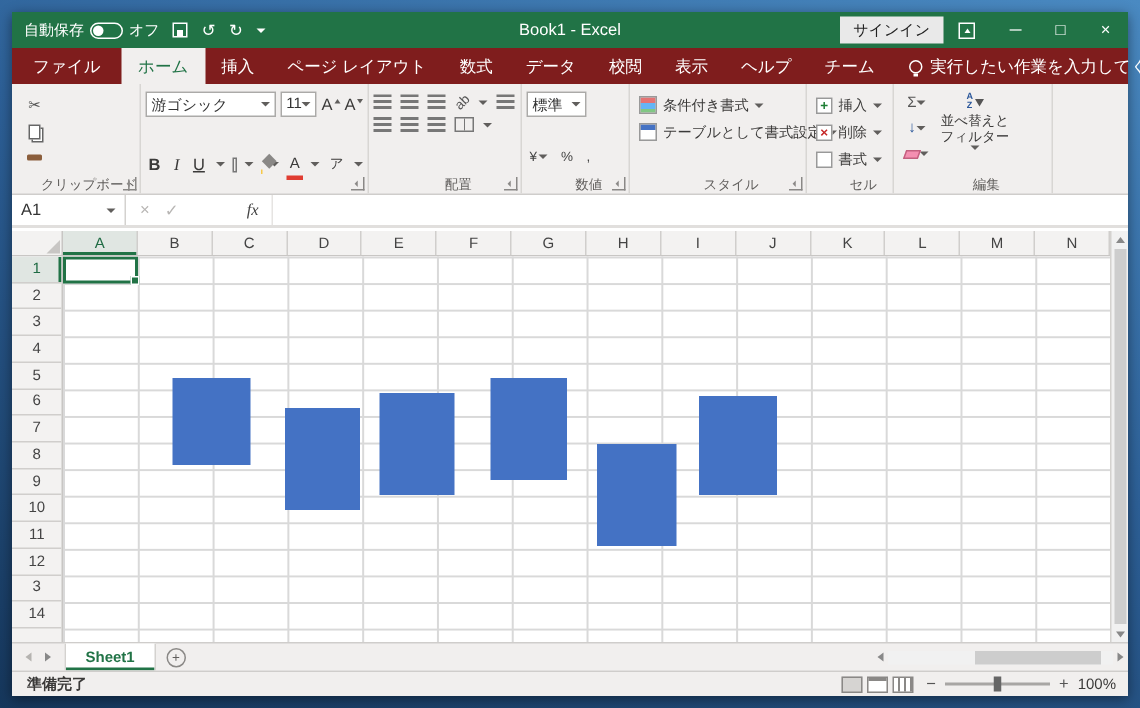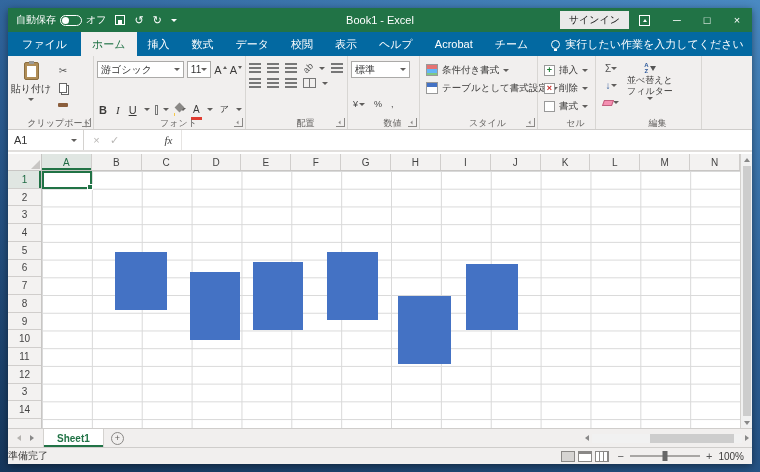--- a/index.html
+++ b/index.html
@@ -23,21 +23,21 @@
   .save-ic{width:10px;height:10px;border:1px solid #fff;position:relative;display:inline-block;}
   .save-ic::after{content:'';position:absolute;left:2px;bottom:0;width:4px;height:4px;background:#fff;}
   .tb-title{position:absolute;left:50%;transform:translateX(-50%);font-size:11px;white-space:nowrap;}
   .tb-right{margin-left:auto;display:flex;align-items:center;height:100%;}
   .signin{background:#e9e9e9;color:#222;font-size:10px;padding:2px 9px;margin-right:10px;}
   .ropts{width:11px;height:11px;border:1px solid #fff;position:relative;margin-right:12px;}
   .ropts::after{content:'';position:absolute;left:3px;top:3px;border-left:2px solid transparent;border-right:2px solid transparent;border-bottom:3px solid #fff;}
   .winbtn{width:30px;height:24px;display:flex;align-items:center;justify-content:center;font-size:11px;}
 
   
-  .tabrow{position:absolute;top:24px;left:0;right:0;height:24px;background:#0369a1;display:flex;align-items:stretch;color:#fff;font-size:11px;}
+  .tabrow{position:absolute;top:24px;left:0;right:0;height:24px;background:#7f1d1d;display:flex;align-items:stretch;color:#fff;font-size:11px;}
   #ribbon-tabs{display:flex;align-items:stretch;}
   .rtab{display:flex;align-items:center;padding:0 11px;white-space:nowrap;}
   .rtab.file{padding:0 14px;}
   .rtab.active{background:#f1efee;color:#217346;}
   .tellme{display:flex;align-items:center;gap:5px;margin-left:12px;white-space:nowrap;}
   .bulb{width:9px;height:9px;border:1px solid #fff;border-radius:50%;position:relative;}
   .bulb::after{content:'';position:absolute;left:2px;bottom:-3px;width:3px;height:2px;background:#fff;}
 
   
   .ribbon{position:absolute;top:48px;left:0;right:0;height:74px;background:#f1efee;border-bottom:1px solid #cfcdcb;display:flex;align-items:stretch;color:#3b3a39;overflow:hidden;}
@@ -145,21 +145,21 @@
   .sheetbar{position:absolute;left:0;top:420px;right:0;height:19px;background:#f1efee;border-top:1px solid #cfcdcb;display:flex;align-items:stretch;font-size:10px;color:#605e5c;}
   .nav-arrows{display:flex;align-items:center;gap:9px;padding:0 9px;}
   .sheet-tab{background:#fff;color:#217346;font-weight:bold;display:flex;align-items:center;padding:0 13px;border-left:1px solid #d4d2cf;border-right:1px solid #d4d2cf;box-shadow:inset 0 -2px 0 #217346;}
   .add-sheet{width:13px;height:13px;border:1px solid #8a8886;border-radius:50%;display:flex;align-items:center;justify-content:center;font-size:9px;color:#605e5c;margin:auto 7px;line-height:1;}
   .hscroll{margin-left:auto;display:flex;align-items:center;gap:3px;padding-right:3px;}
   .hs-track{width:150px;height:9px;background:#f1f1f1;position:relative;}
   .hs-thumb{position:absolute;left:58px;top:0;width:84px;height:9px;background:#cdcdcd;}
 
   
   .statusbar{position:absolute;left:0;top:439px;right:0;height:17px;background:#f1efee;border-top:1px solid #cfcdcb;display:flex;align-items:center;font-size:10px;color:#3b3a39;}
-  .status-left{padding-left:0;}
+  .status-left{padding-left:10px;font-weight:bold;}
   .status-right{margin-left:auto;display:flex;align-items:center;gap:9px;padding-right:8px;}
   .view-ics{display:flex;gap:3px;}
   .view-ic{width:14px;height:11px;border:1px solid #8a8886;background:#fff;}
   .view-ic.active{background:#d6d4d2;}
   .view-ic.layout{background:linear-gradient(180deg,#8a8886 0 2px,#fff 2px);}
   .view-ic.brk{background:repeating-linear-gradient(90deg,#fff 0 3px,#8a8886 3px 4px);}
   .zoom{display:flex;align-items:center;gap:6px;}
   .zoom-track{width:70px;height:2px;background:#a8a6a4;position:relative;}
   .zoom-track::before{content:'';position:absolute;left:50%;top:-3px;width:1px;height:8px;background:#a8a6a4;}
   .zoom-thumb{position:absolute;left:50%;top:-4px;width:5px;height:10px;background:#666;transform:translateX(-50%);}
@@ -194,44 +194,39 @@
       <span class="winbtn">□</span>
       <span class="winbtn">×</span>
     </div>
   </div>
 
   <div class="tabrow">
     <div id="ribbon-tabs">
         <div class="rtab file">ファイル</div>
         <div class="rtab active">ホーム</div>
         <div class="rtab">挿入</div>
+        <div class="rtab">ページ レイアウト</div>
         <div class="rtab">数式</div>
         <div class="rtab">データ</div>
         <div class="rtab">校閲</div>
         <div class="rtab">表示</div>
         <div class="rtab">ヘルプ</div>
-        <div class="rtab">Acrobat</div>
         <div class="rtab">チーム</div>
       </div>
     <div class="tellme">
       <span class="bulb"></span>
       <span>実行したい作業を入力してください</span>
     </div>
 
   </div>
 
   <div class="ribbon">
 
     <div class="group" style="width:86px">
       <div class="g-body">
-        <div class="paste-btn">
-          <span class="clipboard-ic"></span>
-          <span>貼り付け</span>
-          <span class="caret"></span>
-        </div>
         <div class="mini-col">
           <span class="mini-btn">✂</span>
           <span class="mini-btn">
               <span class="copy-ic"></span>
             </span>
           <span class="mini-btn">
               <span class="paint-ic"></span>
             </span>
         </div>
       </div>
@@ -261,21 +256,20 @@
           <span class="merge-ic"></span>
           <span class="caret"></span>
           <span class="fill-ic"></span>
           <span class="caret"></span>
           <span class="fc-wrap"><span class="fmt" style="font-size:10px">A</span></span>
           <span class="caret"></span>
           <span class="fmt" style="font-size:9px">ア</span>
           <span class="caret"></span>
         </div>
       </div>
-      <span class="g-label">フォント</span>
       <span class="launcher"></span>
     </div>
 
     <div class="group" style="width:102px">
       <div class="vcol" style="gap:5px;padding-top:5px">
         <div class="hrow" style="gap:6px">
           <span class="bars"></span>
           <span class="bars"></span>
           <span class="bars"></span>
           <span class="orient">ab</span>
@@ -289,21 +283,21 @@
           <span class="merge-ic"></span>
           <span class="caret"></span>
         </div>
       </div>
       <span class="g-label">配置</span>
       <span class="launcher"></span>
     </div>
 
     <div class="group" style="width:72px">
       <div class="vcol">
-        <div class="combo" style="width:59px">
+        <div class="combo" style="width:40px">
           <span>標準</span>
           <span class="caret"></span>
         </div>
         <div class="hrow" style="gap:5px">
           <span class="nbtn">
               <span>¥</span>
               <span class="caret"></span>
             </span>
           <span class="nbtn">%</span>
           <span class="nbtn">,</span>

